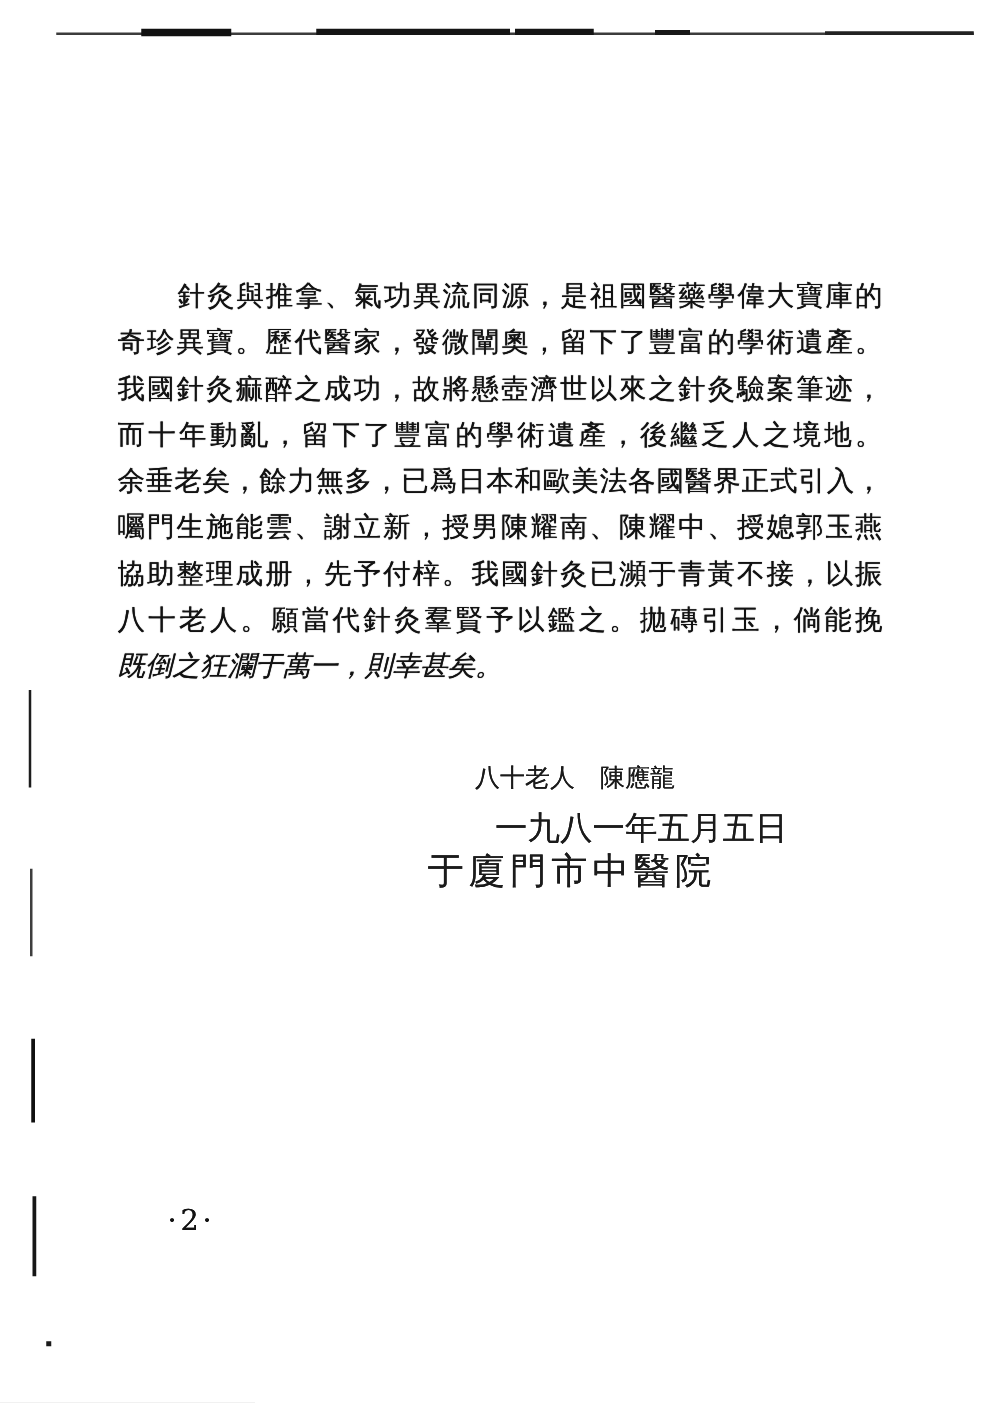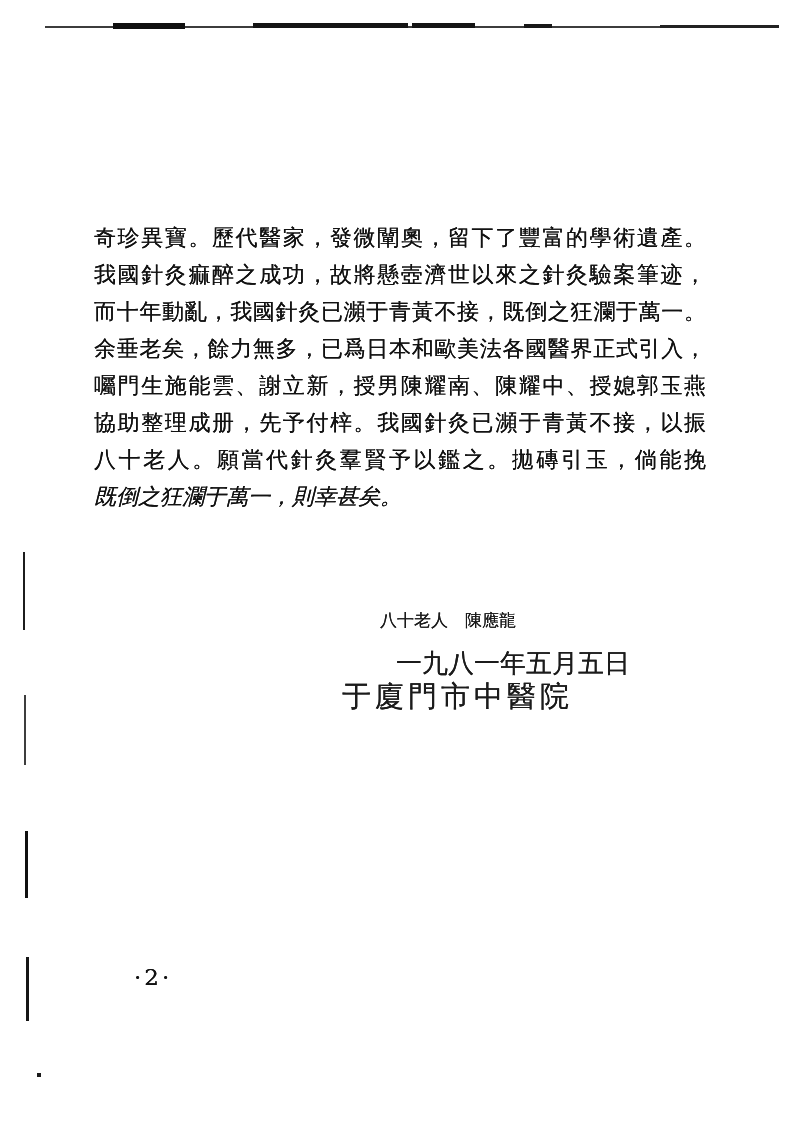--- a/index.html
+++ b/index.html
@@ -57,21 +57,21 @@
 
   
   .sig {
     position: absolute;
     line-height: 1.1;
     white-space: nowrap;
     filter: blur(0.3px);
     text-shadow: 0 0 0.5px currentColor;
     color: #1b1b1b;
   }
-  .sig-author { left: 380px; top: 611px; font-size: 17px; }
+  .sig-author { left: 380px; top: 611px; font-size: 20px; }
   .sig-date   { left: 396px; top: 649px; font-size: 26px; }
   .sig-place  { left: 342px; top: 681px; font-size: 29px; letter-spacing: 4px; }
 
   
   .pageno {
     position: absolute;
     left: 134px;
     top: 964px;
     font-size: 23px;
     letter-spacing: 3px;
@@ -91,23 +91,24 @@
   <div class="artifact topline-seg-c"></div>
   <div class="artifact topline-seg-d"></div>
   <div class="artifact topline-seg-e"></div>
   <div class="artifact vline-1"></div>
   <div class="artifact vline-2"></div>
   <div class="artifact vline-3"></div>
   <div class="artifact vline-4"></div>
   <div class="artifact speck"></div>
 
   <div class="body-text">
+    <div class="tline first">針灸與推拿、氣功異流同源，是祖國醫藥學偉大寶庫的</div>
     <div class="tline">奇珍異寶。歷代醫家，發微闡奧，留下了豐富的學術遺產。</div>
     <div class="tline">我國針灸痲醉之成功，故將懸壺濟世以來之針灸驗案筆迹，</div>
-    <div class="tline">而十年動亂，我國針灸已瀕于青黃不接，既倒之狂瀾于萬一。</div>
+    <div class="tline">而十年動亂，留下了豐富的學術遺產，後繼乏人之境地。</div>
     <div class="tline">余垂老矣，餘力無多，已爲日本和歐美法各國醫界正式引入，</div>
     <div class="tline">囑門生施能雲、謝立新，授男陳耀南、陳耀中、授媳郭玉燕</div>
     <div class="tline">協助整理成册，先予付梓。我國針灸已瀕于青黃不接，以振</div>
     <div class="tline">八十老人。願當代針灸羣賢予以鑑之。拋磚引玉，倘能挽</div>
     <div class="tline last">既倒之狂瀾于萬一，則幸甚矣。</div>
   </div>
 
   <div class="sig sig-author">八十老人　陳應龍</div>
   <div class="sig sig-date">一九八一年五月五日</div>
   <div class="sig sig-place">于廈門市中醫院</div>

